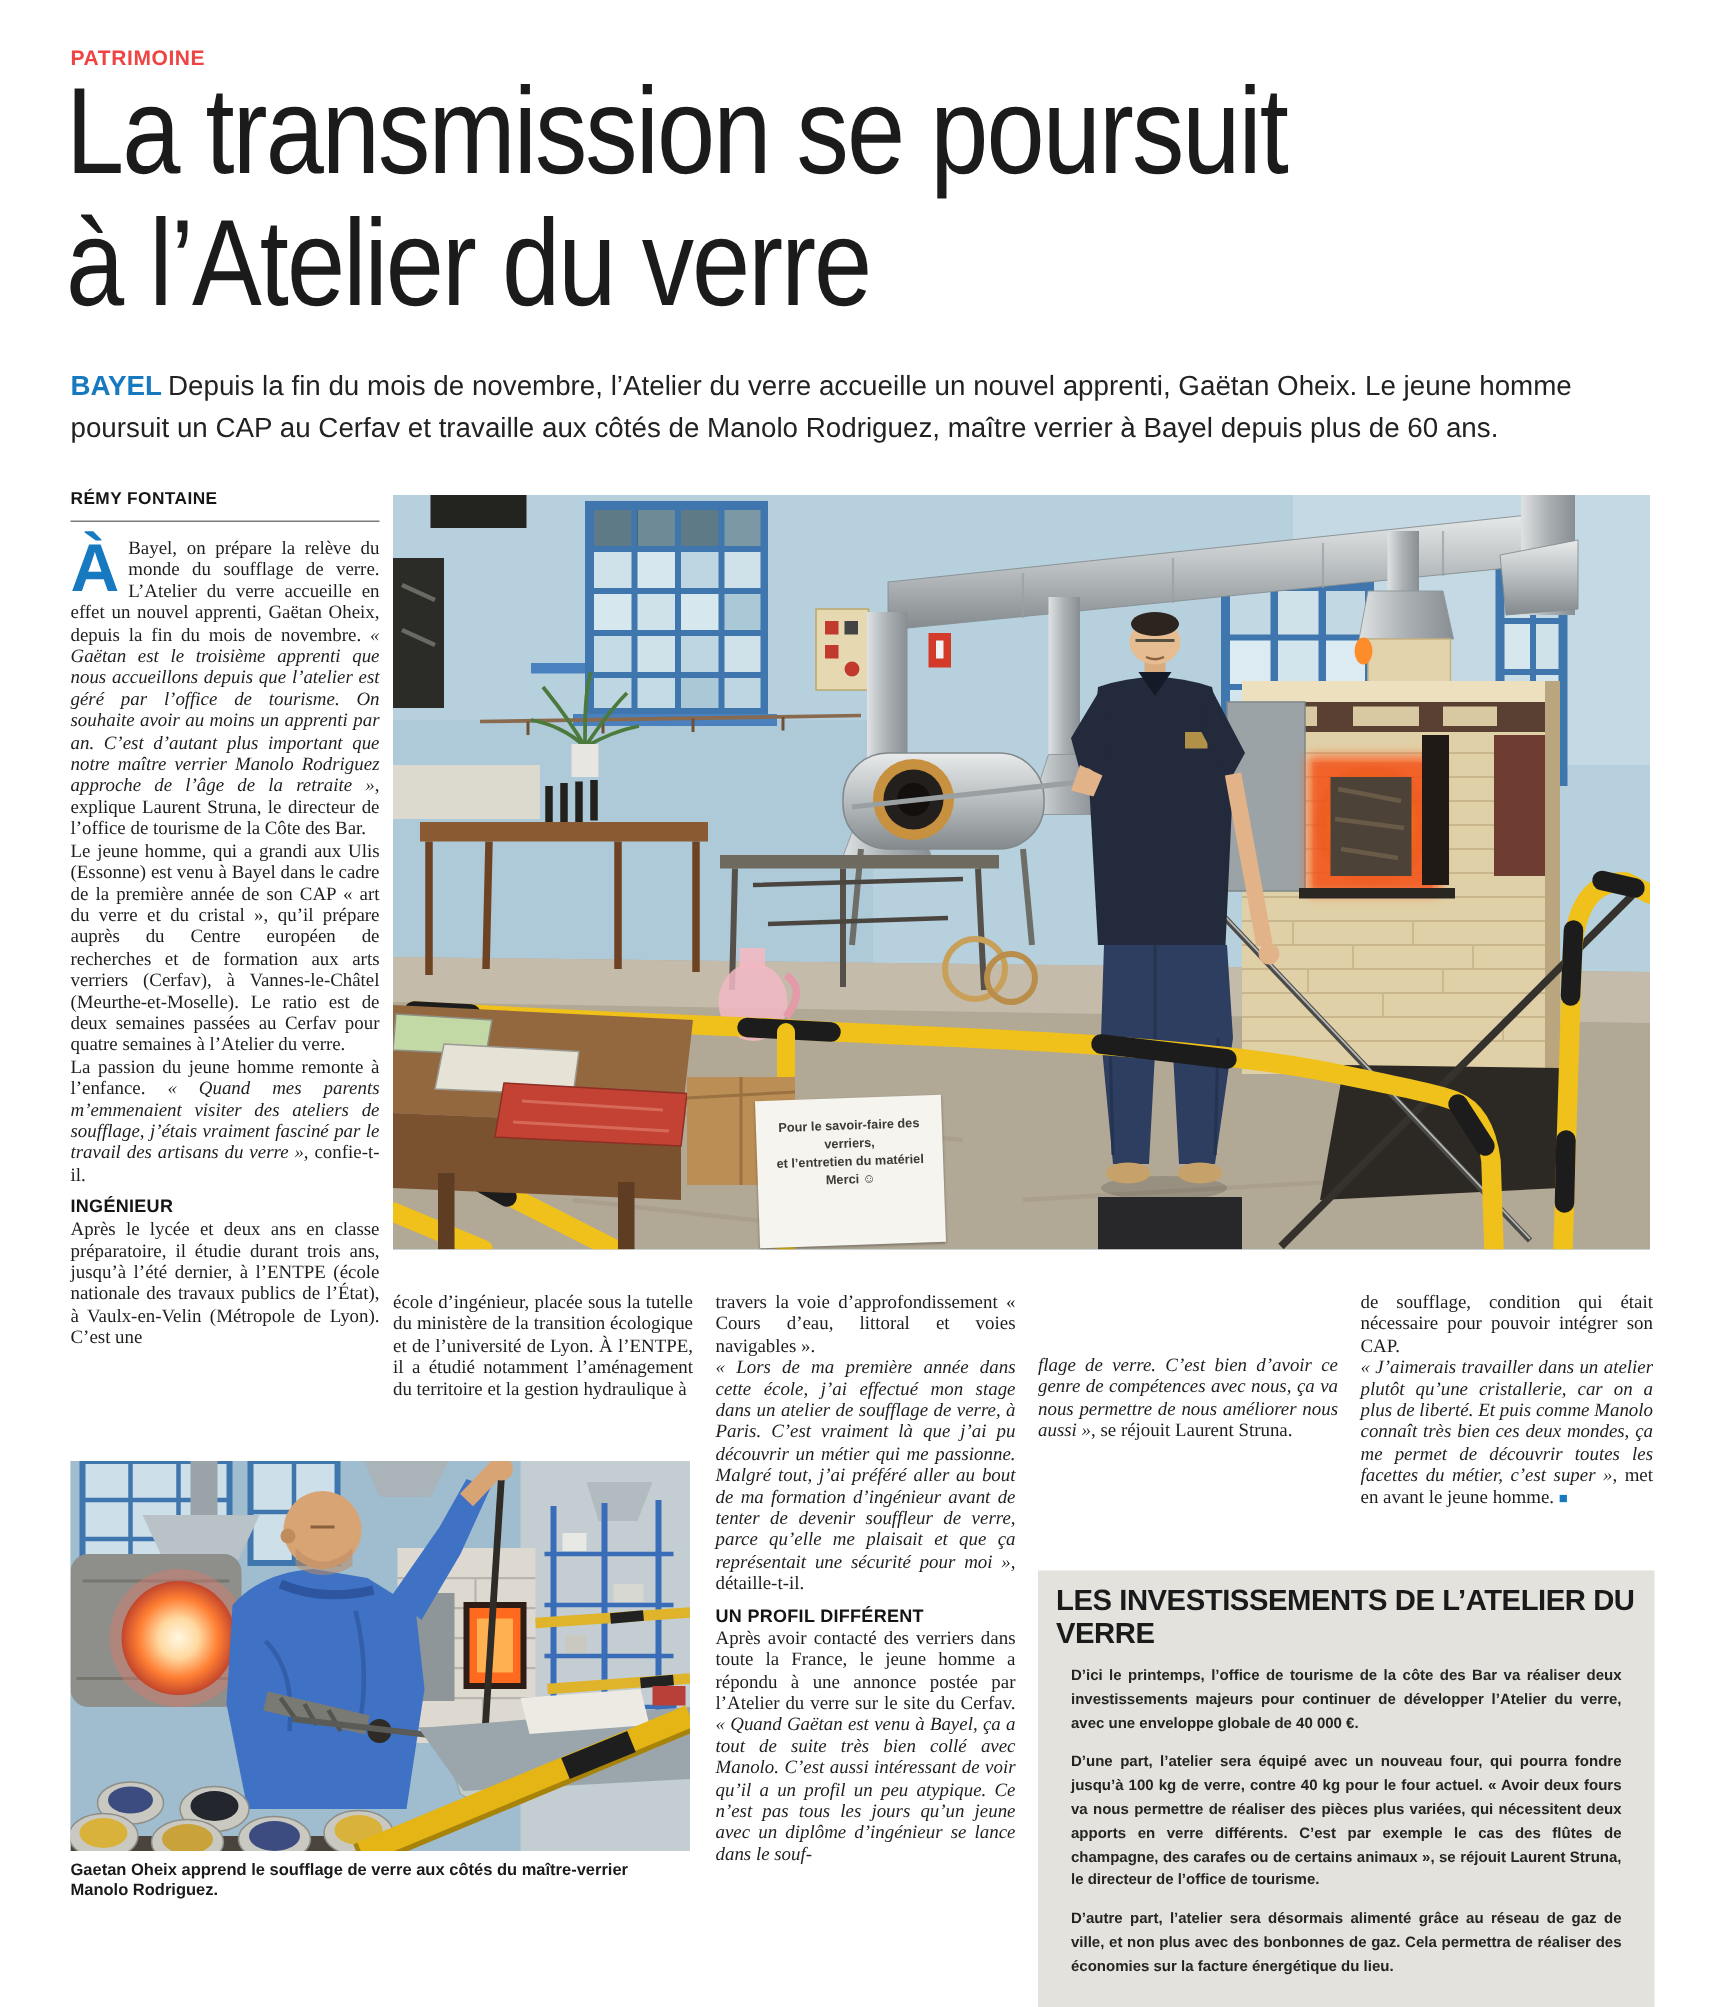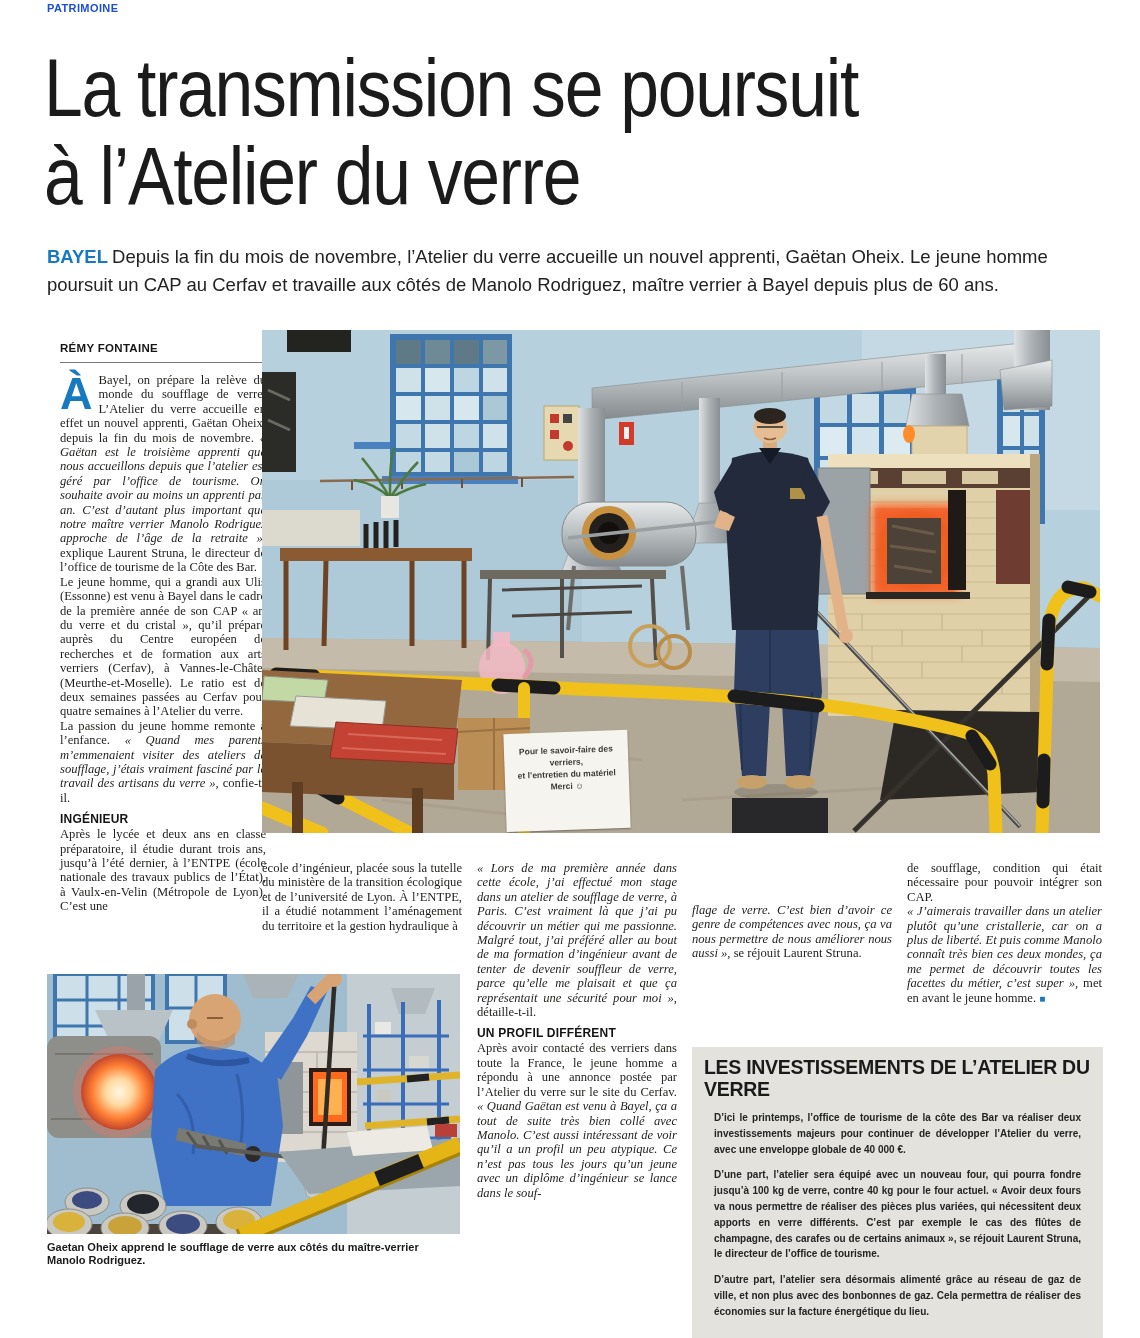--- a/index.html
+++ b/index.html
@@ -1,28 +1,28 @@
 <!DOCTYPE html>
 <html lang="fr"><head>
 <meta charset="utf-8">
 <style>
   html,body{margin:0;padding:0;background:#ffffff;}
   .page{position:relative;width:1140px;height:1338px;background:#ffffff;overflow:hidden;
         font-family:"Liberation Sans",sans-serif;color:#1e1e1c;}
-  .kicker{position:absolute;left:47px;top:2px;font-size:11px;font-weight:bold;
-          color:#1d4ed8;letter-spacing:.4px;}
+  .kicker{position:absolute;left:47px;top:30px;font-size:14px;font-weight:bold;
+          color:#ef4444;letter-spacing:.4px;}
   .headline{position:absolute;left:44px;top:44px;margin:0;font-weight:400;
             font-size:82px;line-height:88px;letter-spacing:-1.5px;color:#1b1b1b;
             transform:scaleX(.85);transform-origin:left top;white-space:nowrap;}
   .headline span{display:block;}
   .lead{position:absolute;left:47px;top:243px;width:1053px;margin:0;
         font-size:18.5px;line-height:28px;color:#222;}
   .lead .loc{color:#1779bf;font-weight:bold;margin-right:4px;}
   .col{position:absolute;top:861px;width:200px;}
-  .col1{left:60px;top:327px;width:206px;margin-top:15px;}
+  .col1{left:47px;top:327px;width:206px;}
   .col2{left:262px;}
   .col3{left:477px;}
   .col4{left:692px;margin-top:42px;}
   .col5{left:907px;width:195px;}
   .byline{font-size:11.5px;font-weight:bold;letter-spacing:.3px;color:#161616;
           padding-bottom:8px;border-bottom:1.5px solid #7a7a7a;margin-bottom:10px;}
   p.body{margin:0;font-family:"Liberation Serif",serif;font-size:12.6px;line-height:14.4px;
          text-align:justify;color:#1e1e1c;hyphens:auto;-webkit-hyphens:auto;}
   p.body em{font-style:italic;}
   .dropcap{float:left;font-family:"Liberation Sans",sans-serif;font-weight:bold;
@@ -318,20 +318,21 @@
 et l’entretien du matériel
 Merci ☺</div>
   </figure>
 
 
   <div class="col col2">
     <p class="body">école d’ingénieur, placée sous la tutelle du ministère de la transition écologique et de l’université de Lyon. À l’ENTPE, il a étudié notamment l’aménagement du territoire et la gestion hydraulique à</p>
   </div>
 
   <div class="col col3">
+    <p class="body">travers la voie d’approfondissement « Cours d’eau, littoral et voies navigables ».</p>
     <p class="body"><em>« Lors de ma première année dans cette école, j’ai effectué mon stage dans un atelier de soufflage de verre, à Paris. C’est vraiment là que j’ai pu découvrir un métier qui me passionne. Malgré tout, j’ai préféré aller au bout de ma formation d’ingénieur avant de tenter de devenir souffleur de verre, parce qu’elle me plaisait et que ça représentait une sécurité pour moi »</em><span>, détaille-t-il.</span></p>
     <h3 class="subhead">UN PROFIL DIFFÉRENT</h3>
     <p class="body"><span>Après avoir contacté des verriers dans toute la France, le jeune homme a répondu à une annonce postée par l’Atelier du verre sur le site du Cerfav. </span><em>« Quand Gaëtan est venu à Bayel, ça a tout de suite très bien collé avec Manolo. C’est aussi intéressant de voir qu’il a un profil un peu atypique. Ce n’est pas tous les jours qu’un jeune avec un diplôme d’ingénieur se lance dans le souf-</em></p>
   </div>
 
   <div class="col col4">
     <p class="body"><em>flage de verre. C’est bien d’avoir ce genre de compétences avec nous, ça va nous permettre de nous améliorer nous aussi »</em><span>, se réjouit Laurent Struna.</span></p>
   </div>
 
   <div class="col col5">

